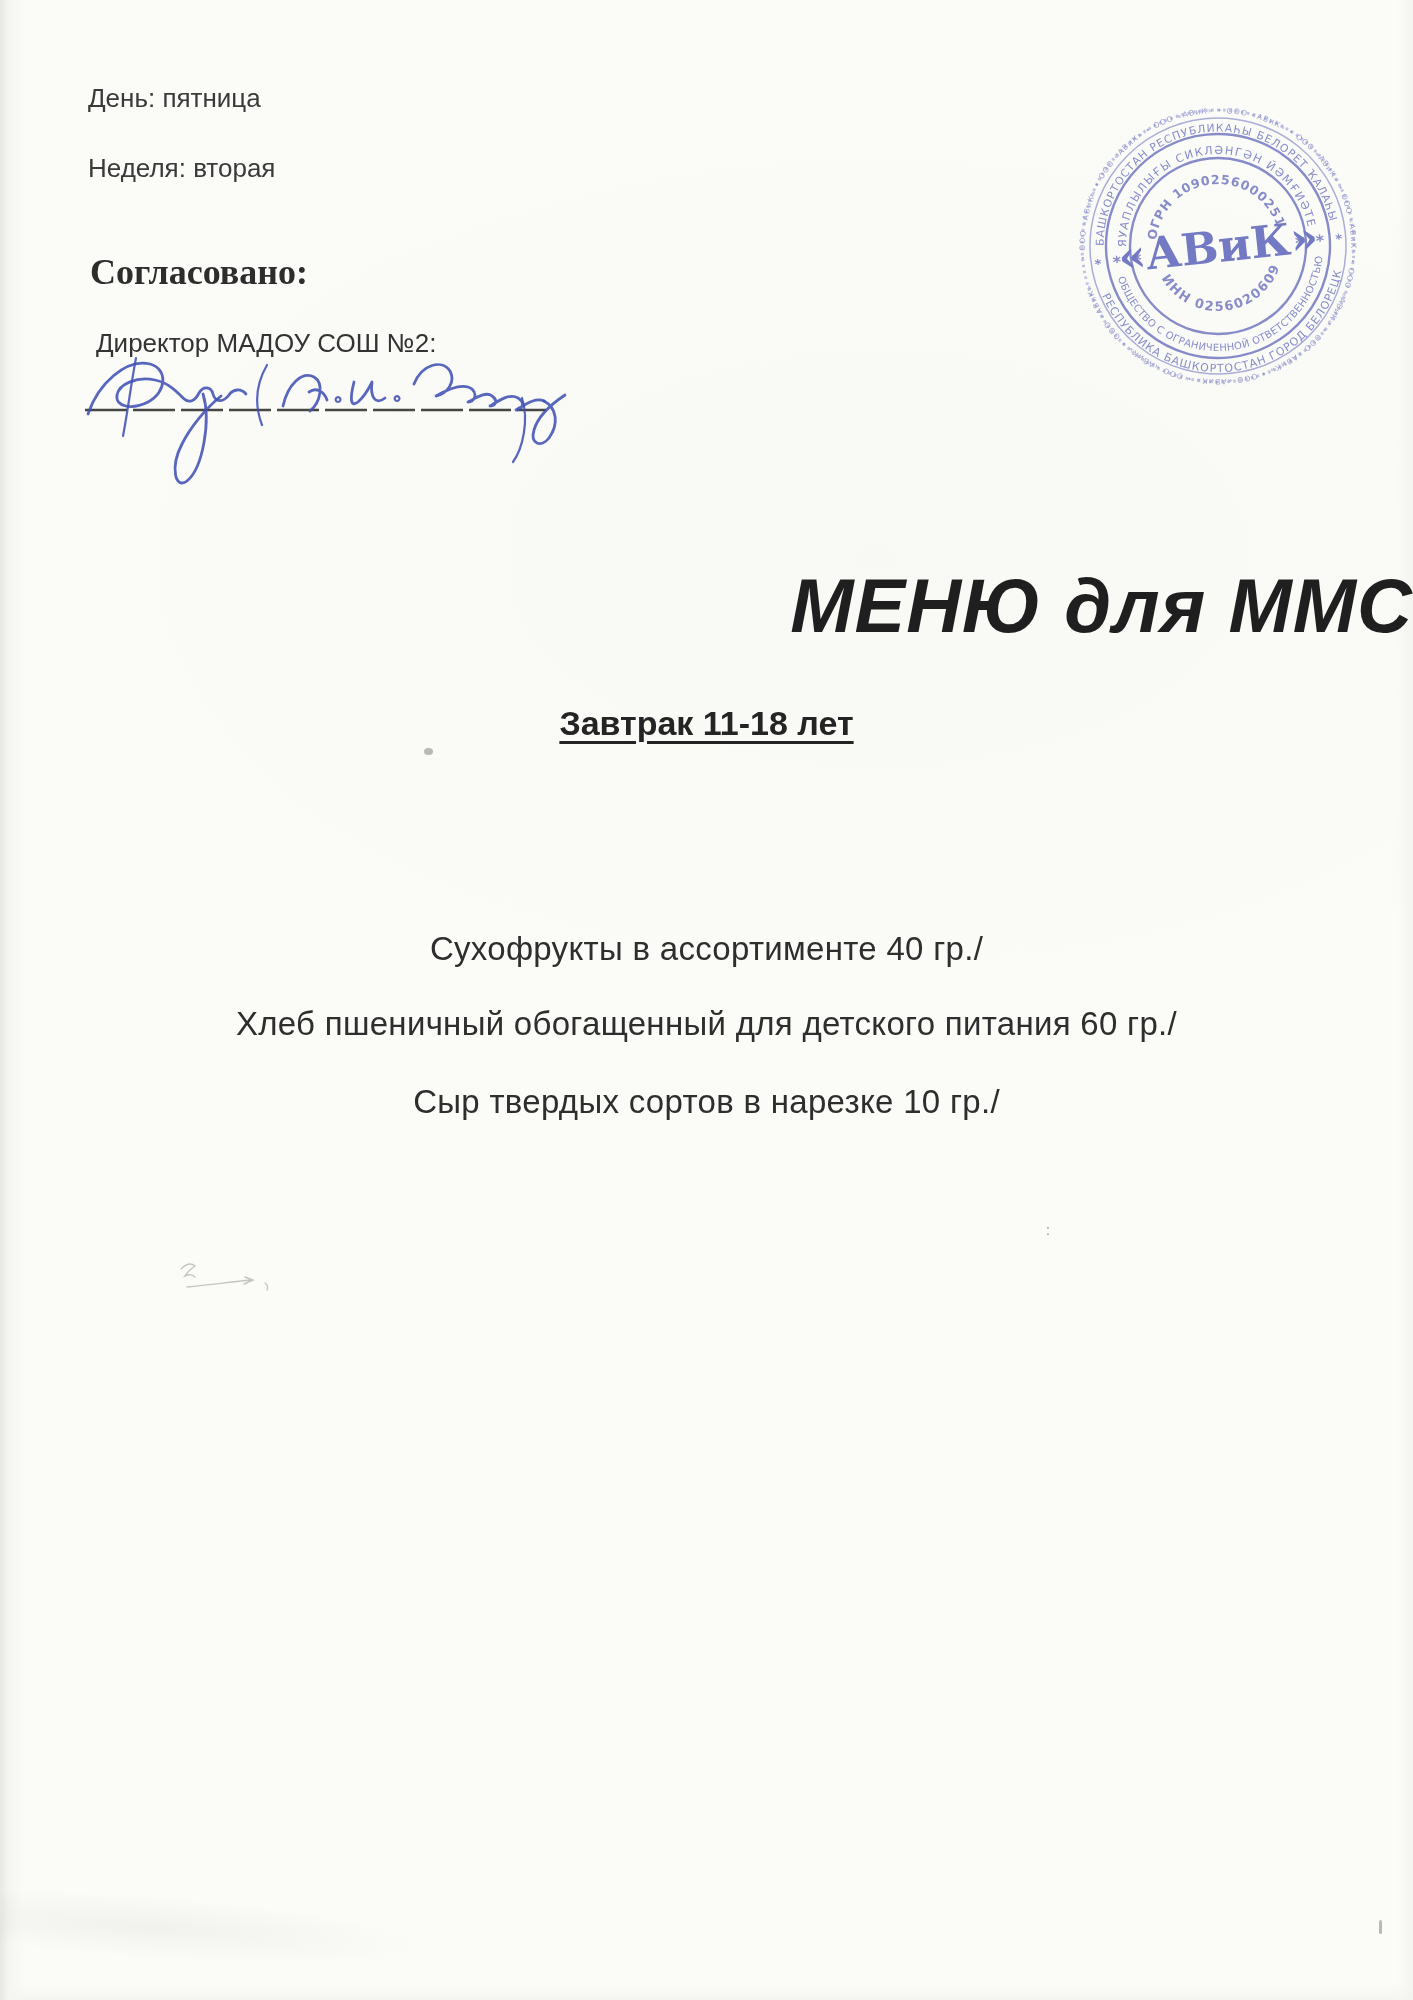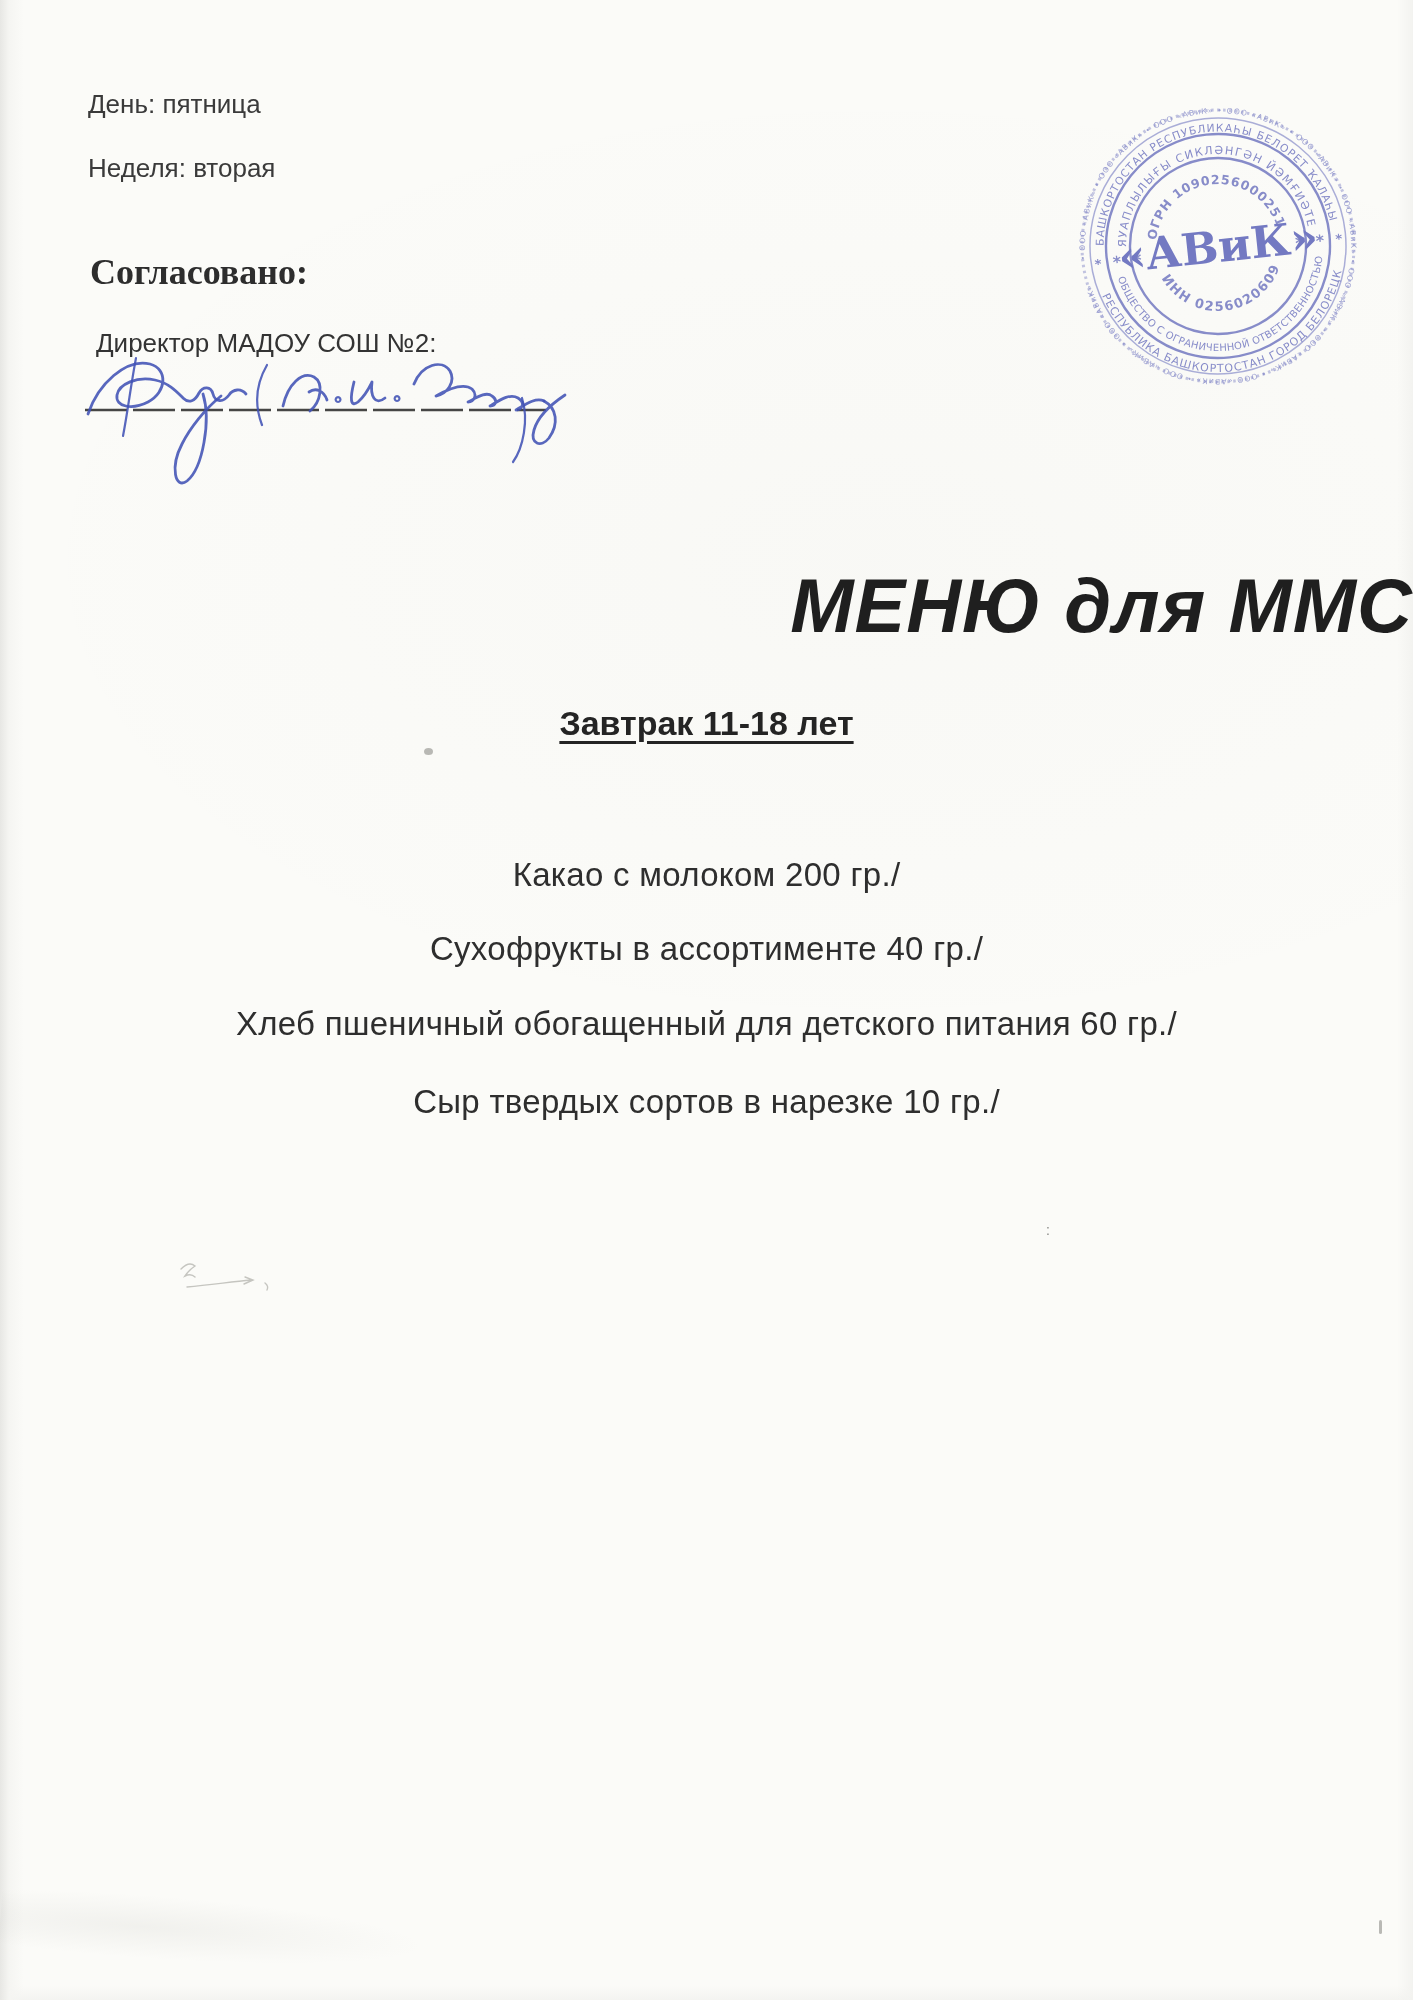--- a/index.html
+++ b/index.html
@@ -11,21 +11,21 @@
   .page {
     position:absolute; inset:0;
     background:
       linear-gradient(90deg, #e7e7e4 0px, #f5f5f2 9px, rgba(251,251,248,0) 24px),
       linear-gradient(270deg, #f3f3f0 0px, rgba(251,251,248,0) 16px),
       linear-gradient(0deg, #f4f4f1 0px, rgba(251,251,248,0) 14px),
       radial-gradient(900px 500px at 62% 28%, rgba(120,120,110,0.02), rgba(0,0,0,0)),
       #fbfbf8;
   }
   .lbl { position:absolute; color:#3a3a3a; white-space:nowrap; }
-  .lbl-day    { left:88px; top:89px;  font-size:26px; }
+  .lbl-day    { left:88px; top:83px;  font-size:26px; }
   .lbl-week   { left:88px; top:153px; font-size:26px; }
   .lbl-agreed { left:90px; top:251px; font-size:36px; font-family:"Liberation Serif", serif; color:#2d2d2d;font-weight:bold; }
   .lbl-director { left:96px; top:328px; font-size:26px; color:#333; }
 
   .sig-svg { position:absolute; left:70px; top:340px; width:520px; height:180px; }
   .sig-stroke { fill:none; stroke:var(--sig-ink,#4152b5); stroke-width:2.8; stroke-linecap:round; stroke-linejoin:round; opacity:.88; }
   .sig-thin   { stroke-width:2.2; }
   .sig-line   { fill:none; stroke:#262626; stroke-width:2.4; stroke-dasharray:42 6; opacity:.85; }
 
   .centered { position:absolute; left:0; right:0; text-align:center; white-space:nowrap; }
@@ -127,21 +127,20 @@
       <text x="242" y="151" font-size="16" font-weight="bold" text-anchor="middle">*</text>
       <text x="19" y="150" font-size="13" font-weight="bold" text-anchor="middle">*</text>
       <text x="261" y="150" font-size="13" font-weight="bold" text-anchor="middle">*</text>
 
       <text class="center-txt" x="140" y="156" font-size="44" text-anchor="middle">«АВиК»</text>
     </g>
   </svg>
 
   <div class="centered menu-title">МЕНЮ для ММС</div>
   <div class="centered menu-subtitle"><span>Завтрак  11-18 лет</span></div>
-  <div class="centered menu-item mi-1">Какао с молоком 200 гр./</div>
   <div class="centered menu-item mi-2">Сухофрукты в ассортименте  40 гр./</div>
   <div class="centered menu-item mi-3">Хлеб пшеничный  обогащенный  для детского  питания  60 гр./</div>
   <div class="centered menu-item mi-4">Сыр твердых сортов в нарезке  10 гр./</div>
 
   <div class="speck speck-subtitle-dot"></div>
   <svg class="scribble-svg" viewBox="0 0 160 50">
     <path class="scribble" d="M 6 14 q 8 -8 14 -3 q -6 4 -10 10 q 6 -3 10 1"></path>
     <path class="scribble" d="M 12 32 C 35 30 55 27 76 25 M 70 22 l 8 3 l -9 4"></path>
     <path class="scribble" d="M 90 28 q 4 3 2 7"></path>
   </svg>

